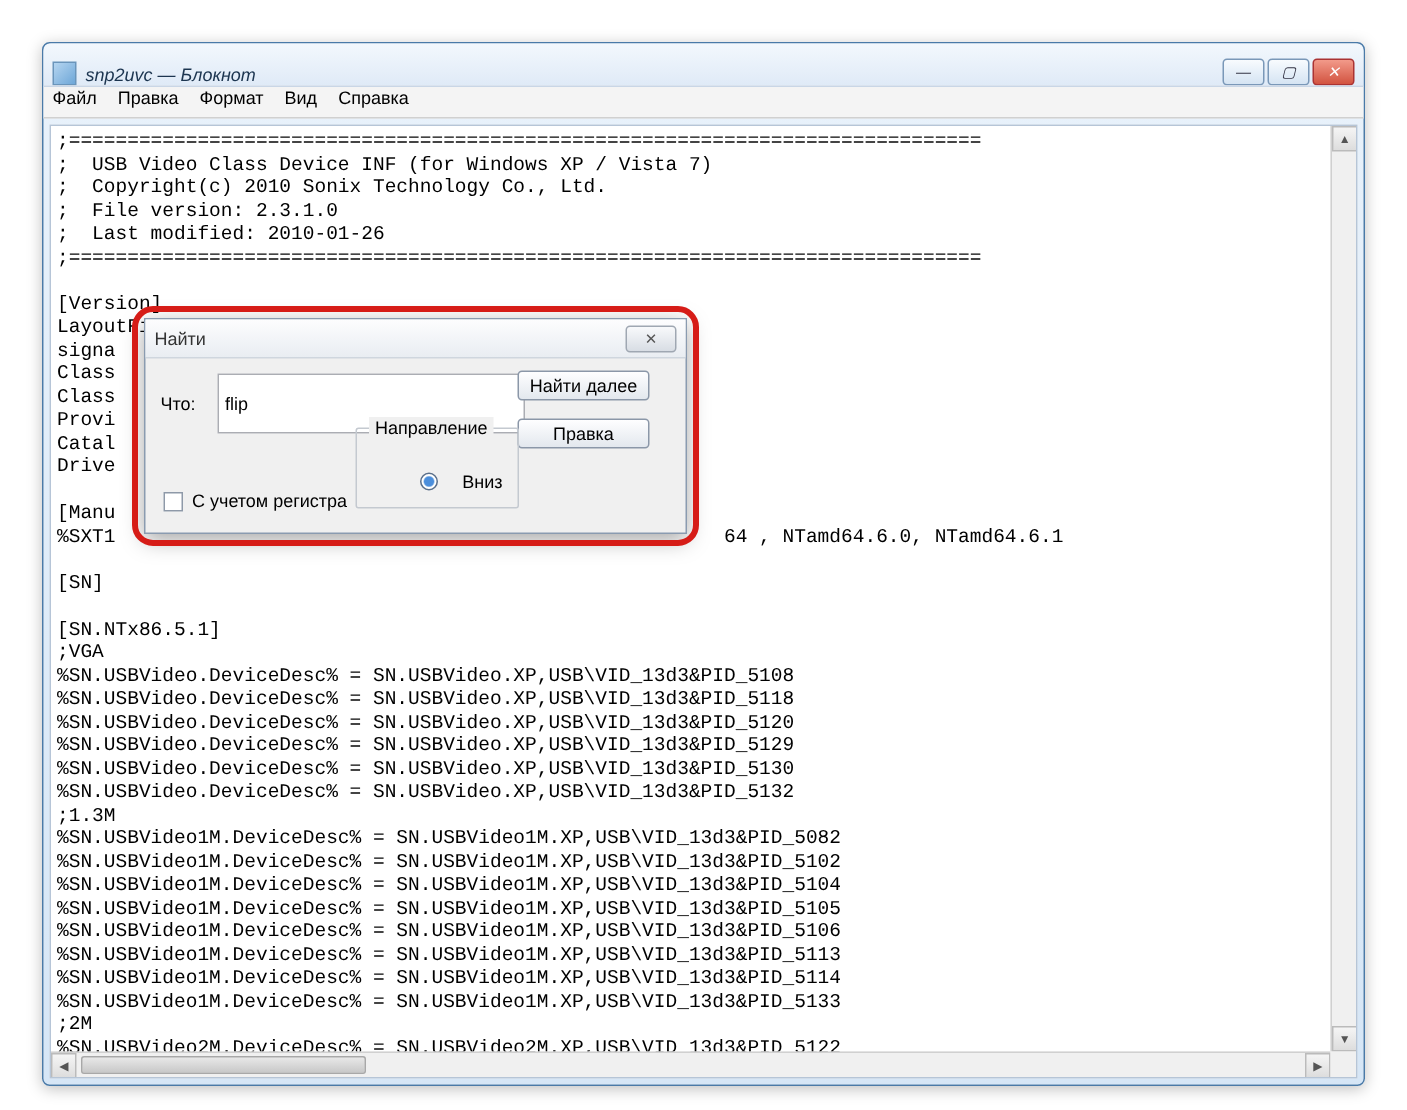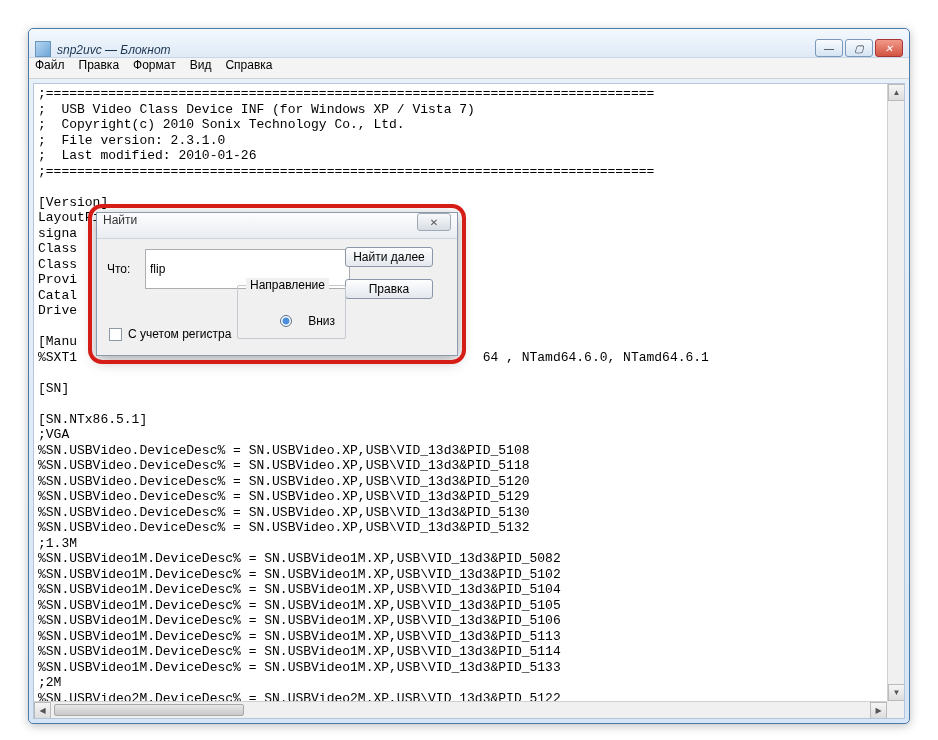--- a/index.html
+++ b/index.html
@@ -155,21 +155,21 @@
     border: 1px solid #8a9bb0;
     box-shadow: 0 4px 14px rgba(0,0,0,0.35);
     z-index: 40;
     display: flex;
     flex-direction: column;
   }
   .find-title {
     height: 26px;
     background: linear-gradient(to bottom, #fdfdfe, #e9edf2);
     border-bottom: 1px solid #cfd6de;
-    display: flex; align-items: flex-start;
+    display: flex; align-items: center;
     padding: 0 6px;
     font-size: 12px;
     color: #333;
   }
   .find-title .ttl { flex: 1; }
   .find-close {
     width: 34px; height: 18px;
     border: 1px solid #9fa7b2;
     border-radius: 3px;
     background: linear-gradient(to bottom, #f8f9fb, #d8dde4);

